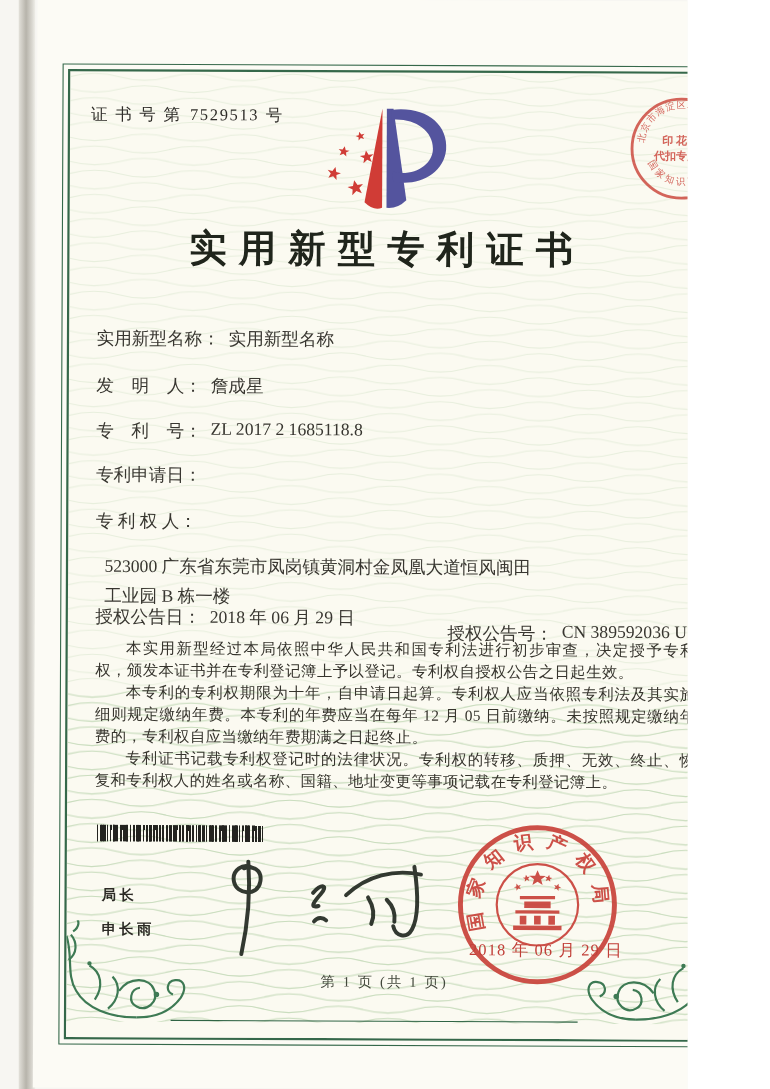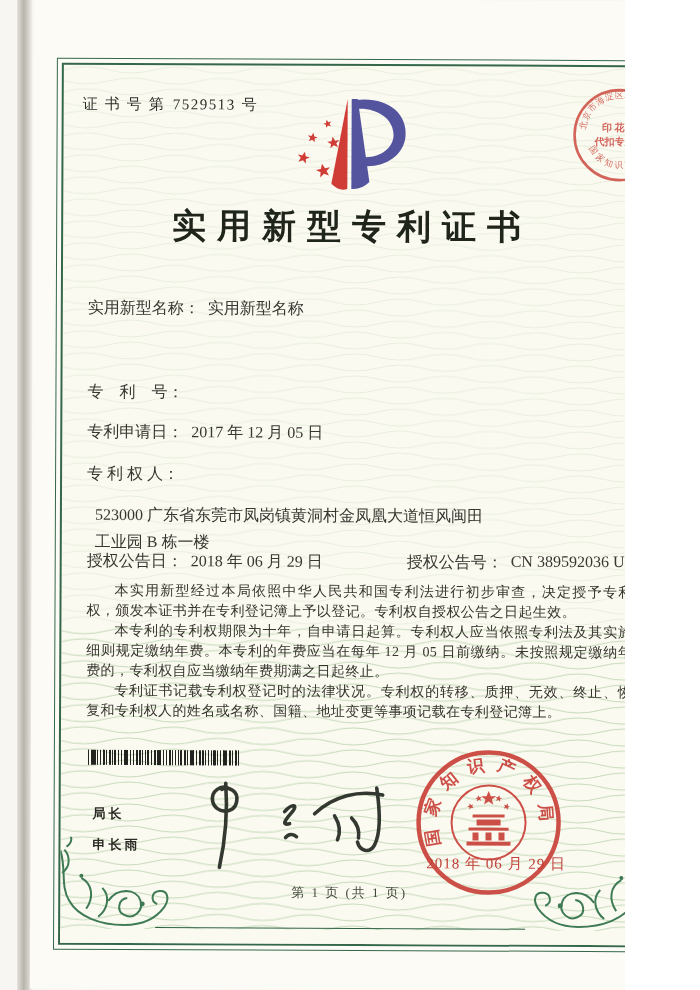--- a/index.html
+++ b/index.html
@@ -22,21 +22,21 @@
   .cert-no .suf{margin-left:6px;}
 
   .logo{left:214px;top:30px;width:150px;height:110px;}
 
   .title{left:0;top:138px;width:100%;text-align:center;font-size:34px;font-weight:600;
         color:#20251c;letter-spacing:11px;}
 
   .row{left:25px;font-size:16px;color:#383630;display:flex;white-space:nowrap;}
   .row .val{margin-left:8px;}
   .row .val .v2{margin-top:6px;}
-  .grant-no{position:absolute;left:320px;top:0;display:flex;white-space:nowrap;}
+  .grant-no{position:absolute;left:320px;top:14px;display:flex;white-space:nowrap;}
 
   .paras{left:25px;top:516px;width:546px;font-size:14px;line-height:20px;color:#36342d;
         text-align:justify;}
   .paras p{margin:0;text-indent:2em;letter-spacing:0.4px;}
 
   .barcode{left:27px;top:685px;width:152px;height:15px;
      background:
       repeating-linear-gradient(90deg,#23231f 0 1.5px,rgba(0,0,0,0) 1.5px 3px),
       repeating-linear-gradient(90deg,#23231f 0 1px,rgba(0,0,0,0) 1px 7.5px),
       repeating-linear-gradient(90deg,rgba(0,0,0,0) 0 4px,#23231f 4px 6.5px,rgba(0,0,0,0) 6.5px 11px);}
@@ -97,26 +97,30 @@
           <use href="#star" transform="translate(26,62) scale(0.62) rotate(14)" fill="#d03c36"></use>
           <use href="#star" transform="translate(46,75) scale(0.72) rotate(-12)" fill="#d03c36"></use>
         </svg>
 
         <div class="abs title">实用新型专利证书</div>
 
         <div class="abs row" style="top:233px">
           <span>实用新型名称：</span>
           <span class="val">实用新型名称</span>
         </div>
+        <div class="abs row" style="top:276px">
+          <span>发　明　人：</span>
+          <span class="val">詹成星</span>
+        </div>
         <div class="abs row" style="top:317px">
           <span>专　利　号：</span>
+          <span class="val">ZL 2017 2 1685118.8</span>
         </div>
         <div class="abs row" style="top:357px">
           <span>专利申请日：</span>
-          <span class="val">2017 年 12 月 05 日</span>
         </div>
         <div class="abs row" style="top:399px">
           <span>专 利 权 人：</span>
         </div>
         <div class="abs row" style="top:440px;white-space:normal;">
           <span class="val">
             <div>523000 广东省东莞市凤岗镇黄洞村金凤凰大道恒风闽田</div>
             <div class="v2">工业园 B 栋一楼</div>
           </span>
         </div>

